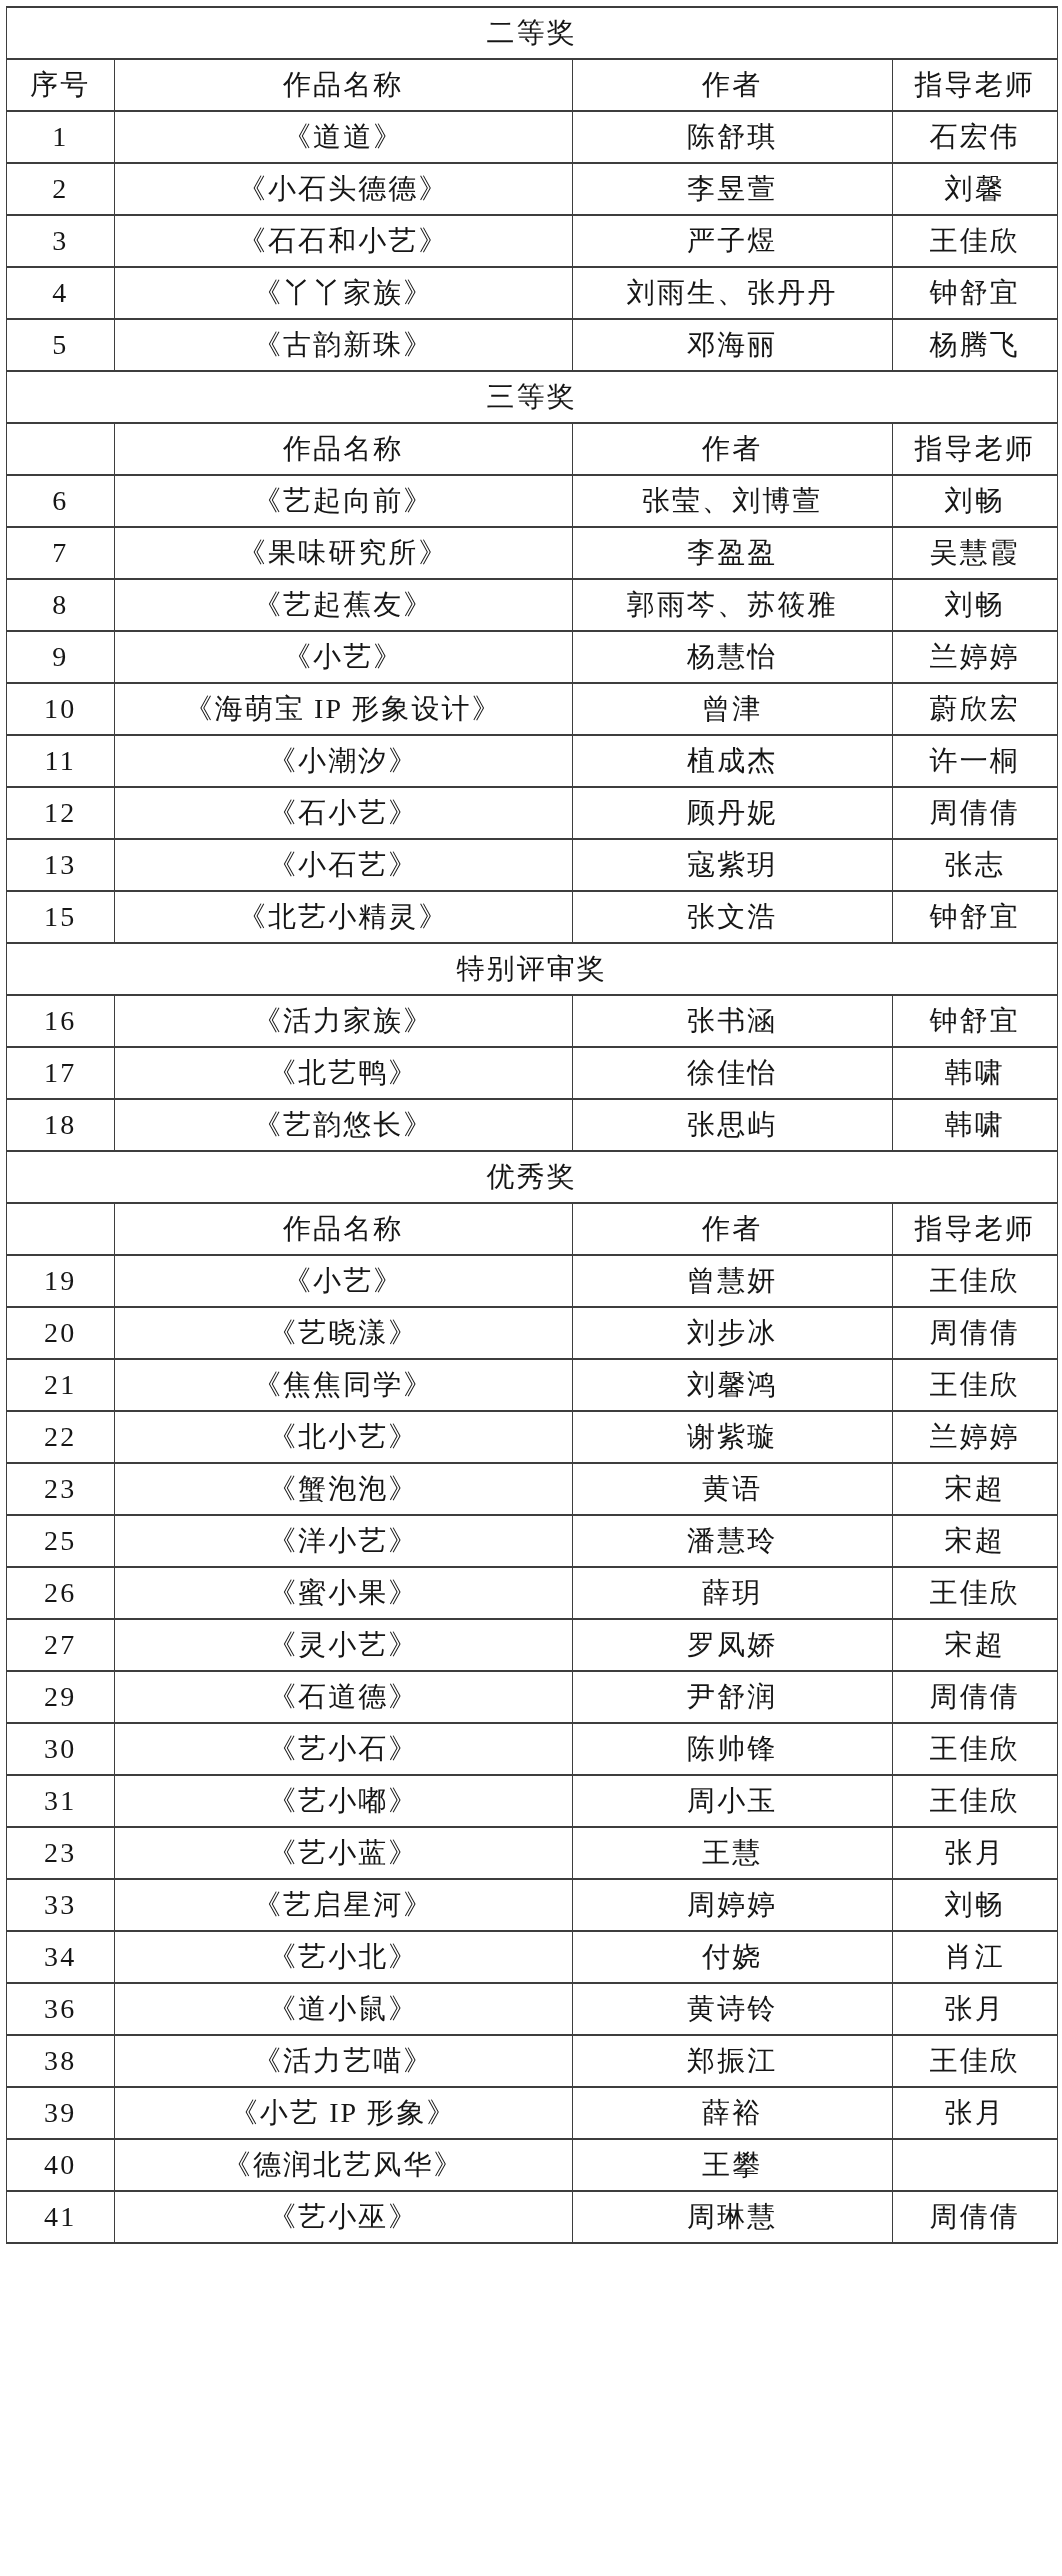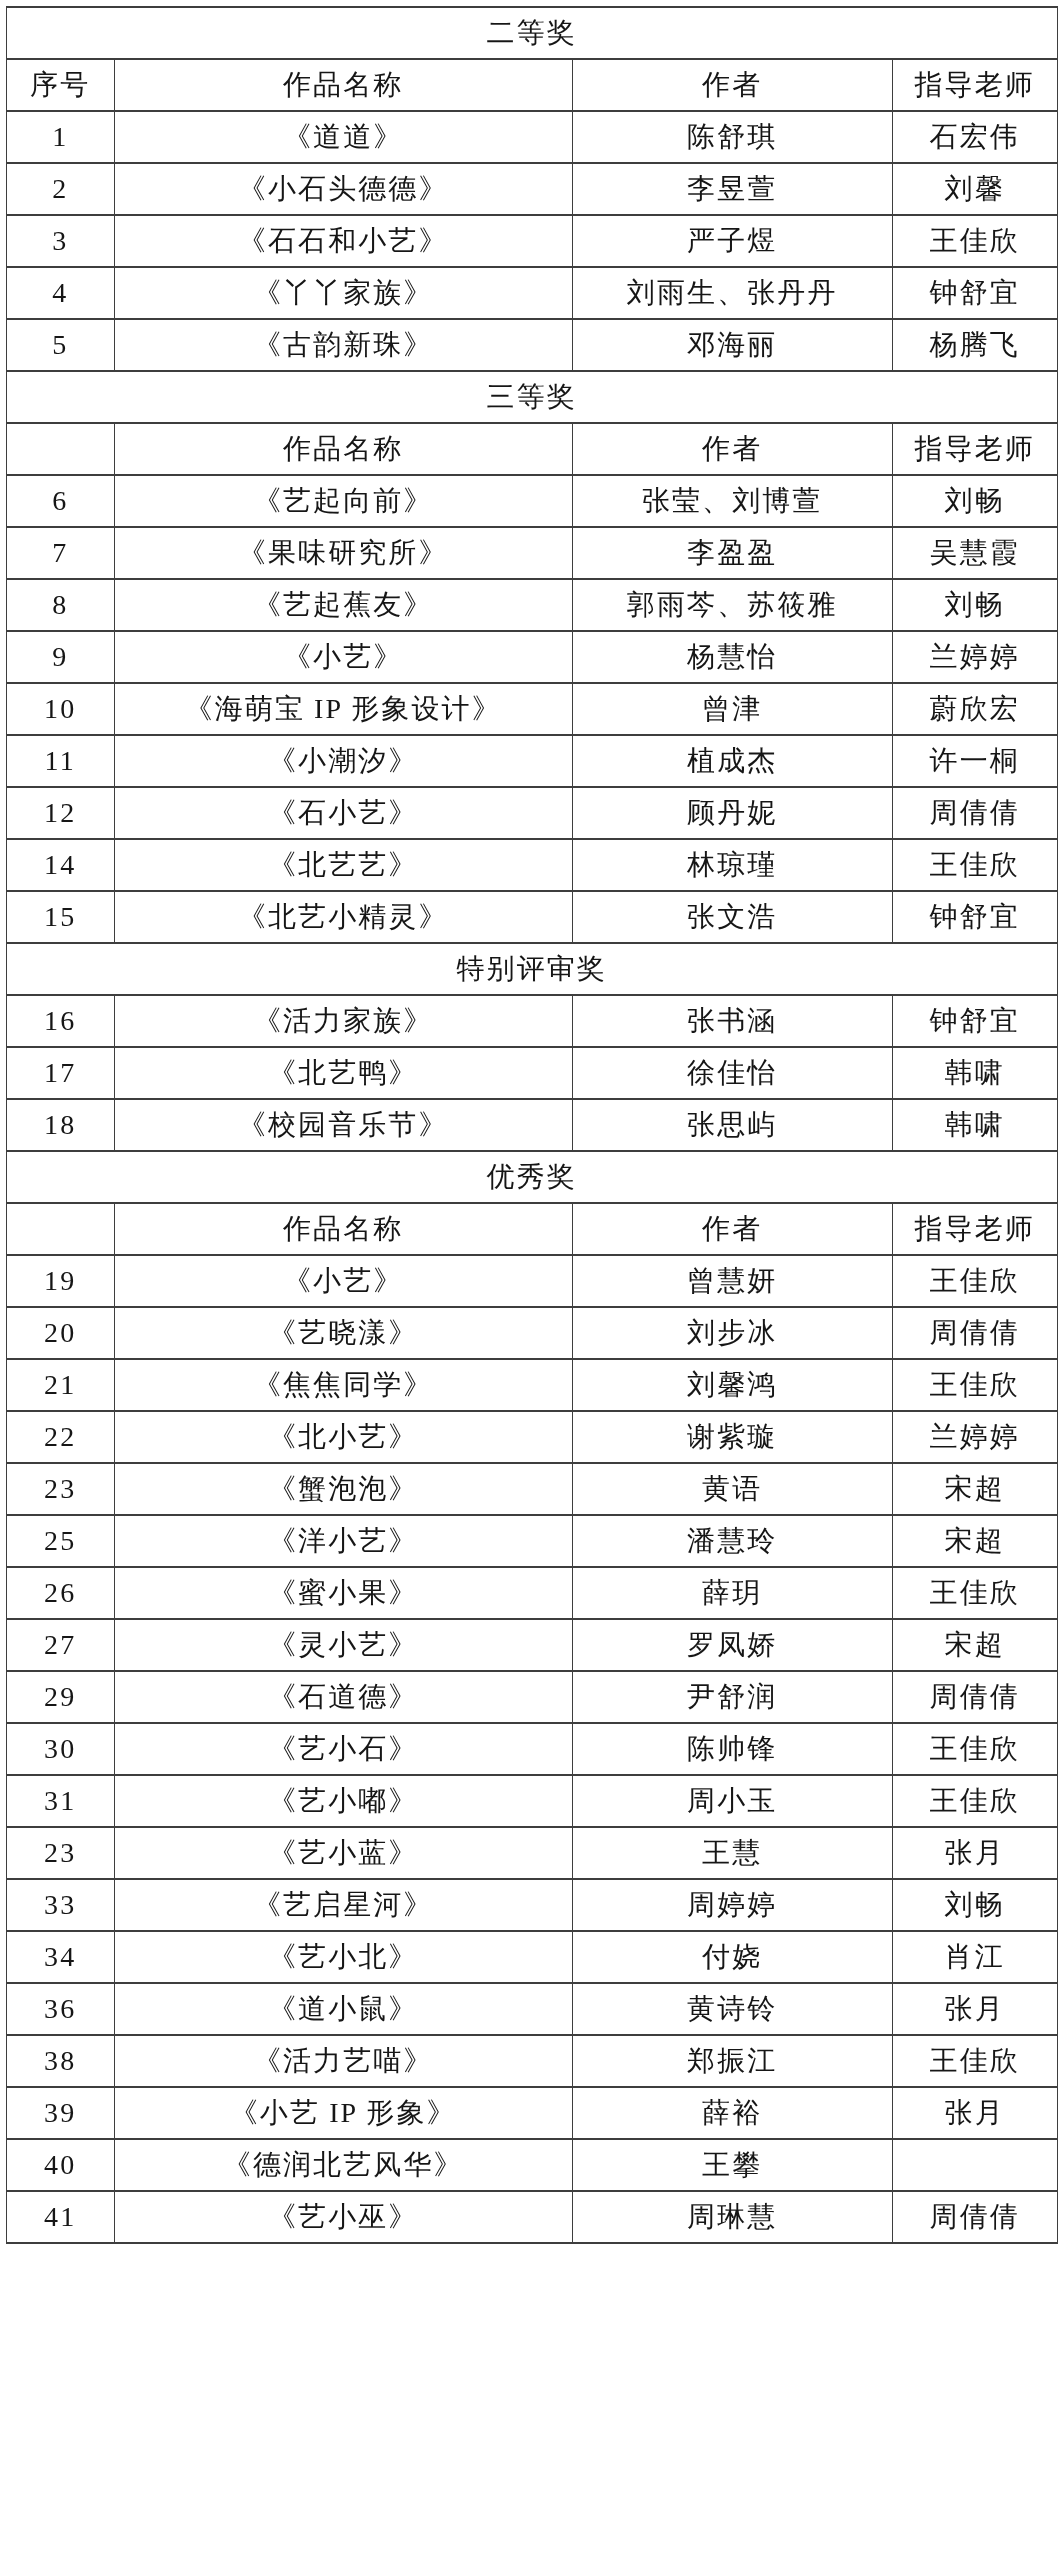--- a/index.html
+++ b/index.html
@@ -143,24 +143,24 @@
           <td class="c-author">植成杰</td>
           <td class="c-teacher">许一桐</td>
         </tr>
         <tr>
           <td class="c-no">12</td>
           <td class="c-work">《石小艺》</td>
           <td class="c-author">顾丹妮</td>
           <td class="c-teacher">周倩倩</td>
         </tr>
         <tr>
-          <td class="c-no">14</td>
-          <td class="c-work">《北艺艺》</td>
-          <td class="c-author">林琼瑾</td>
-          <td class="c-teacher">王佳欣</td>
+          <td class="c-no">13</td>
+          <td class="c-work">《小石艺》</td>
+          <td class="c-author">寇紫玥</td>
+          <td class="c-teacher">张志</td>
         </tr>
         <tr>
           <td class="c-no">15</td>
           <td class="c-work">《北艺小精灵》</td>
           <td class="c-author">张文浩</td>
           <td class="c-teacher">钟舒宜</td>
         </tr>
         <tr>
           <td colspan="4" class="title-cell">特别评审奖</td>
         </tr>
@@ -171,21 +171,21 @@
           <td class="c-teacher">钟舒宜</td>
         </tr>
         <tr>
           <td class="c-no">17</td>
           <td class="c-work">《北艺鸭》</td>
           <td class="c-author">徐佳怡</td>
           <td class="c-teacher">韩啸</td>
         </tr>
         <tr>
           <td class="c-no">18</td>
-          <td class="c-work">《校园音乐节》</td>
+          <td class="c-work">《艺韵悠长》</td>
           <td class="c-author">张思屿</td>
           <td class="c-teacher">韩啸</td>
         </tr>
         <tr>
           <td colspan="4" class="title-cell">优秀奖</td>
         </tr>
         <tr>
           <td class="head-cell c-no"></td>
           <td class="head-cell c-work">作品名称</td>
           <td class="head-cell c-author">作者</td>

